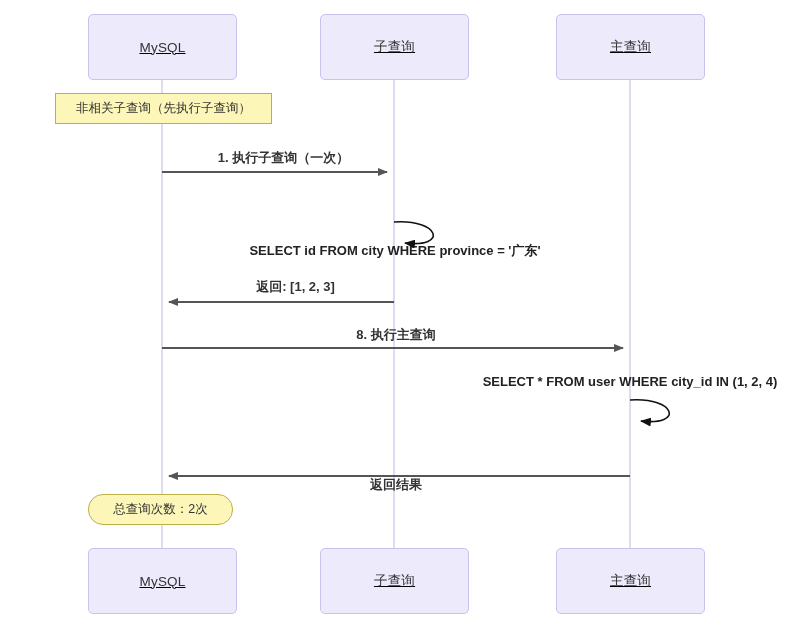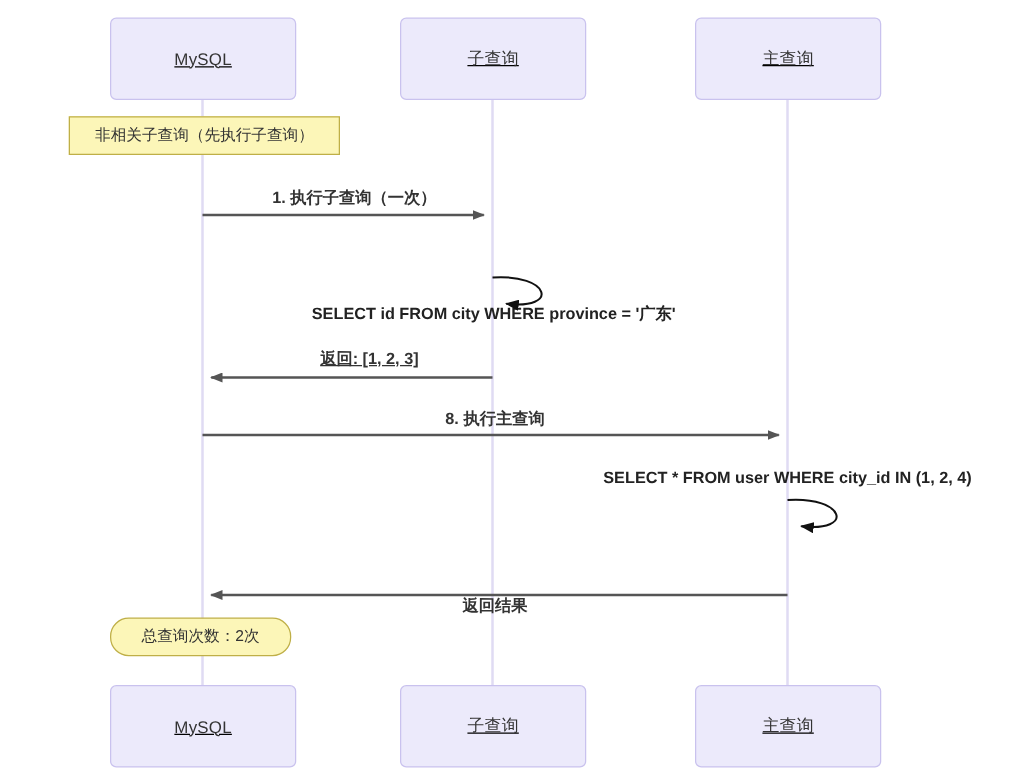--- a/index.html
+++ b/index.html
@@ -122,21 +122,21 @@
   </div>
 
   <div class="msg-label" style="left:162px; top:149px; width:243px;">
     <span>1. 执行子查询（一次）</span>
   </div>
 
   <div class="sql-label" style="left:180px; top:198px; width:430px;margin-top:44px;">
     <span>SELECT id FROM city WHERE province = '广东'</span>
   </div>
 
-  <div class="msg-label" style="left:162px; top:278px; width:267px;text-decoration:underline;">
+  <div class="msg-label" style="left:162px; top:278px; width:267px;">
     <span>返回: [1, 2, 3]</span>
   </div>
 
   <div class="msg-label" style="left:162px; top:326px; width:468px;">
     <span>8. 执行主查询</span>
   </div>
 
   <div class="sql-label" style="left:415px; top:374px; width:430px;">
     <span>SELECT * FROM user WHERE city_id IN (1, 2, 4)</span>
   </div>

